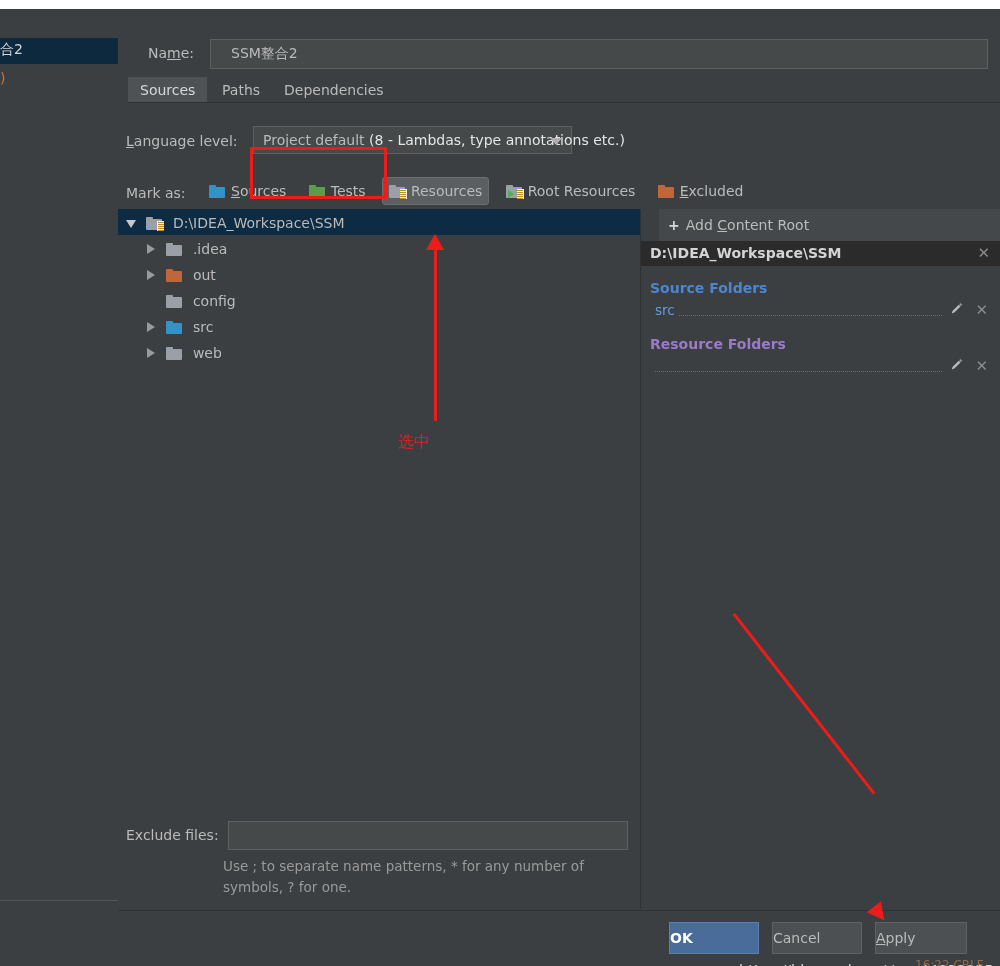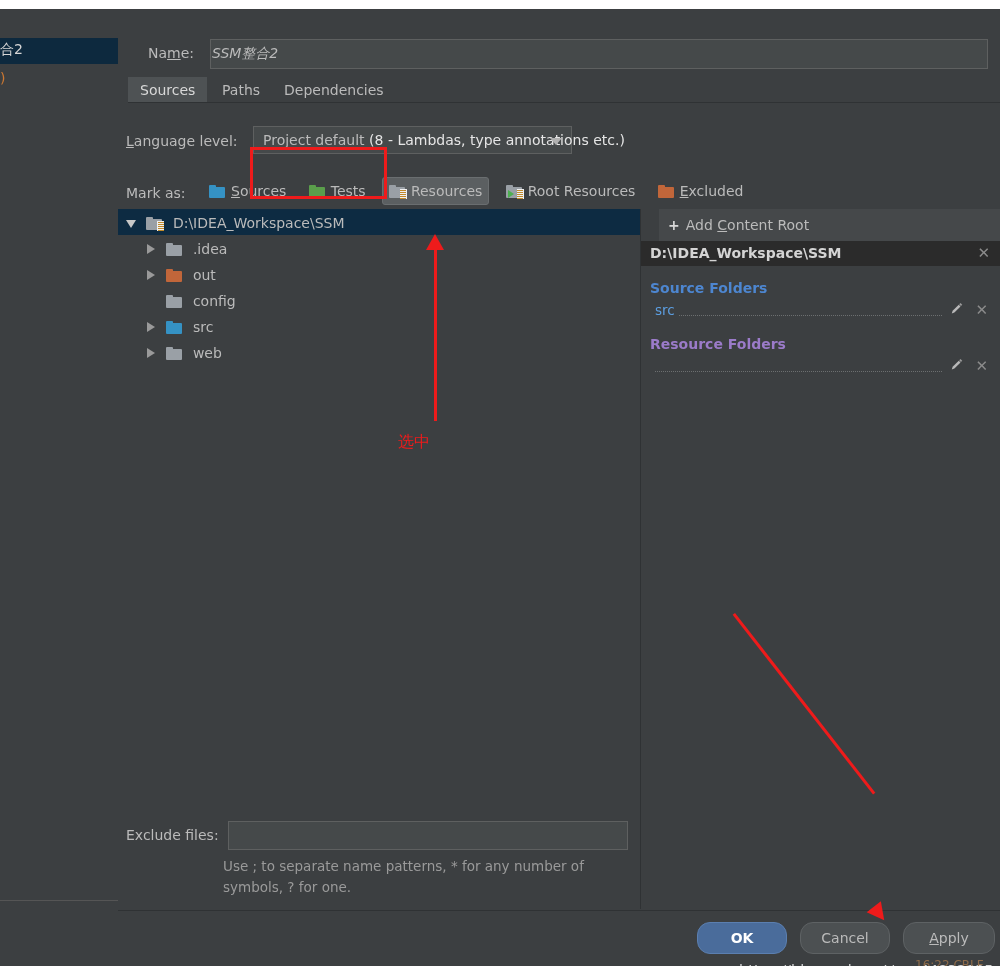--- a/index.html
+++ b/index.html
@@ -32,21 +32,21 @@
     background:#3c3f41;
   }
   
   #name-row{position:absolute;left:16px;top:14px;width:882px;height:38px;}
   #name-label{position:absolute;left:14px;top:22px;color:#bbbbbb;font-size:14px;}
   #name-label u{text-decoration:underline;}
   #name-input{
     position:absolute;left:76px;top:16px;width:778px;height:30px;
     background:#45494a;border:1px solid #5e6060;color:#bbbbbb;
     font-family:"DejaVu Sans","Liberation Sans",sans-serif;font-size:14px;
-    padding:0 1px;box-sizing:border-box;outline:none;font-style:italic;
+    padding:0 20px;box-sizing:border-box;outline:none;
   }
   
   #tabbar{position:absolute;left:10px;top:68px;width:872px;height:26px;}
   #tabbar::after{content:"";position:absolute;left:0;bottom:0;width:872px;height:1px;background:#2f3234;}
   .tab{
     position:absolute;top:0;height:26px;line-height:26px;padding:0 12px;
     font-size:14px;color:#bbbbbb;box-sizing:border-box;cursor:default;
   }
   .tab.active{background:#4e5254;color:#d8d8d8;}
   
@@ -118,22 +118,22 @@
   .folders-title.res{color:#9b7bc9;}
   .folder-entry{position:relative;height:24px;line-height:24px;padding-left:14px;font-size:13.5px;}
   .folder-entry .nm{color:#5c9ee0;}
   .folder-entry .dots{position:absolute;left:14px;right:58px;bottom:6px;border-bottom:1px dotted #6c6f70;}
   .folder-entry .nm-wrap{position:relative;background:#3c3f41;padding-right:3px;z-index:2;display:inline-block;}
   .folder-entry .pencil{position:absolute;right:36px;top:4px;width:14px;height:14px;}
   .folder-entry .xbtn{position:absolute;right:12px;top:0;color:#8b8b8b;font-size:15px;}
   
   #btnbar{position:absolute;left:0;top:901px;width:882px;height:56px;background:#3c3f41;border-top:1px solid #2f3234;}
   .dbtn{
-    position:absolute;top:11px;height:32px;line-height:30px;text-align:center;
-    border-radius:13px;font-size:14px;box-sizing:border-box;cursor:default;margin-left:28px;
+    position:absolute;top:11px;height:32px;line-height:30px;text-align:left;
+    border-radius:0;font-size:14px;box-sizing:border-box;cursor:default;
   }
   .dbtn.default{background:#4a6c9b;border:1px solid #5b7fb0;color:#ffffff;font-weight:bold;}
   .dbtn.normal{background:#4c5052;border:1px solid #5e6264;color:#bbbbbb;}
   #btn-ok{left:551px;width:90px;}
   #btn-cancel{left:654px;width:90px;}
   #btn-apply{left:757px;width:92px;}
   #btn-apply u{text-decoration:underline;}
   #ann-line1{position:absolute;left:434px;top:246px;width:3px;height:175px;background:#ee1b1b;}
   #ann-head1{position:absolute;left:426px;top:234px;width:0;height:0;
     border-left:9px solid transparent;border-right:9px solid transparent;border-bottom:16px solid #ee1b1b;}

